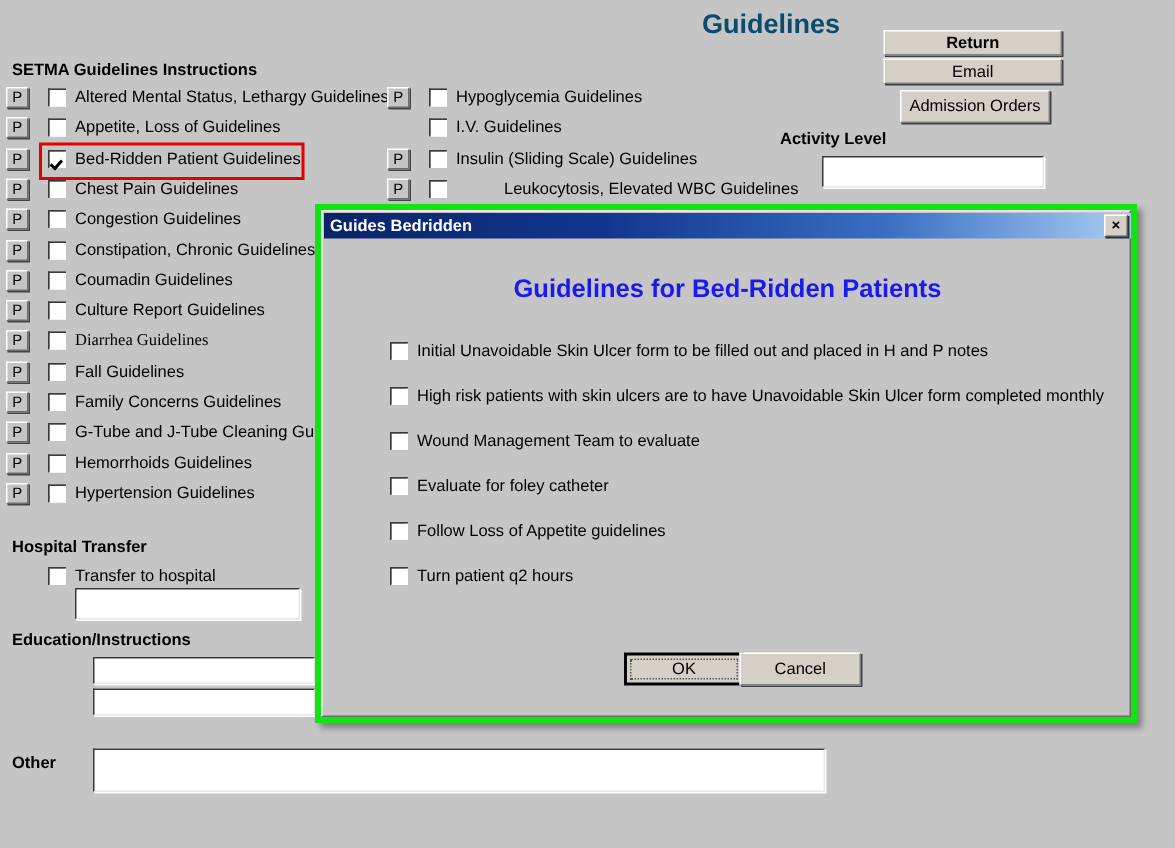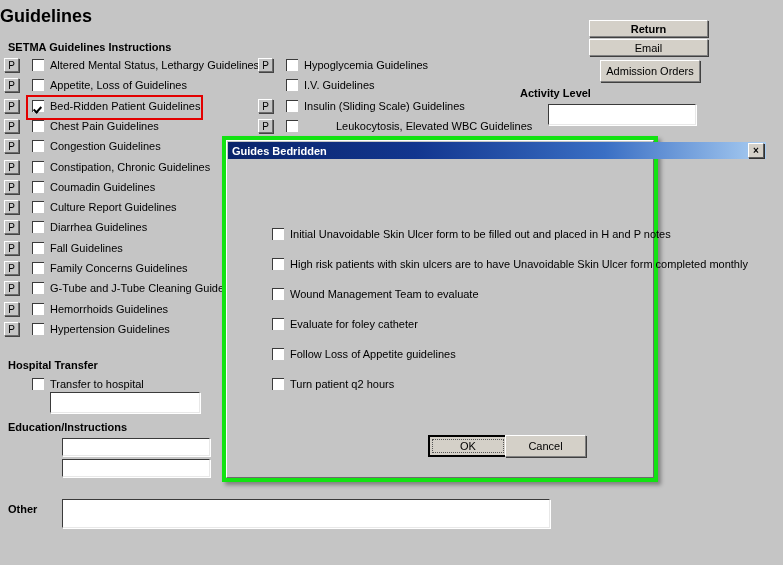--- a/index.html
+++ b/index.html
@@ -22,24 +22,24 @@
     left: 0; top: 0;
     width: 783px;
     height: 565px;
     background: #c5c5c5;
   }
 
   .page-title {
     position: absolute;
     left: 0; top: 6px;
     width: 560px;
-    text-align: left;
+    text-align: right;
     font-size: 18px;
     font-weight: bold;
-    color: #000000;
+    color: #0c4a6e;
     letter-spacing: 0px;
     font-family: "Liberation Sans", sans-serif;
   }
 
   .section-label {
     position: absolute;
     font-size: 11px;
     font-weight: bold;
     color: #000;
     white-space: nowrap;
@@ -148,23 +148,23 @@
   .redbox {
     position: absolute;
     border: 2px solid #e30000;
     box-sizing: border-box;
     pointer-events: none;
   }
 
   
   #dialog {
     position: absolute;
-    left: 222px;
+    left: 210px;
     top: 136px;
-    width: 436px;
+    width: 548px;
     height: 346px;
     border: 4px solid #12e312;
     box-sizing: border-box;
     background: #ec4899;
     box-shadow: 3px 3px 4px rgba(0,0,0,.35);
   }
   #dlg-inner {
     position: absolute;
     left: 0; top: 0; right: 0; bottom: 0;
     background: #c5c5c5;
@@ -289,21 +289,21 @@
       <div class="cbx" style="left: 32px; top: 161px;"></div>
       <div class="cb-label" style="left: 50px; top: 161px;">Constipation, Chronic Guidelines</div>
       <div class="pbtn" style="left: 4px; top: 180px;">P</div>
       <div class="cbx" style="left: 32px; top: 181px;"></div>
       <div class="cb-label" style="left: 50px; top: 181px;">Coumadin Guidelines</div>
       <div class="pbtn" style="left: 4px; top: 200px;">P</div>
       <div class="cbx" style="left: 32px; top: 201px;"></div>
       <div class="cb-label" style="left: 50px; top: 201px;">Culture Report Guidelines</div>
       <div class="pbtn" style="left: 4px; top: 220px;">P</div>
       <div class="cbx" style="left: 32px; top: 221px;"></div>
-      <div class="cb-label" style="left: 50px; top: 221px;">Diarrhea Guidelines</div>
+      <div class="cb-label" style="left: 50px; top: 221px; font-family: Liberation Serif, serif;">Diarrhea Guidelines</div>
       <div class="pbtn" style="left: 4px; top: 241px;">P</div>
       <div class="cbx" style="left: 32px; top: 242px;"></div>
       <div class="cb-label" style="left: 50px; top: 242px;">Fall Guidelines</div>
       <div class="pbtn" style="left: 4px; top: 261px;">P</div>
       <div class="cbx" style="left: 32px; top: 262px;"></div>
       <div class="cb-label" style="left: 50px; top: 262px;">Family Concerns Guidelines</div>
       <div class="pbtn" style="left: 4px; top: 281px;">P</div>
       <div class="cbx" style="left: 32px; top: 282px;"></div>
       <div class="cb-label" style="left: 50px; top: 282px;">G-Tube and J-Tube Cleaning Guidelines</div>
       <div class="pbtn" style="left: 4px; top: 302px;">P</div>
@@ -350,20 +350,21 @@
   <input class="tinput" style="left: 62px; top: 499px; width: 488px; height: 29px;" value="">
 
   <div id="dialog">
     <div id="dlg-inner">
 
       <div id="dlg-titlebar">
         <span id="dlg-title-text">Guides Bedridden</span>
         <div id="dlg-close">×</div>
       </div>
 
+      <div id="dlg-heading">Guidelines for Bed-Ridden Patients</div>
 
       <div id="dlg-items">
           <div class="dlg-cb cbx" style="top: 87px;"></div>
           <div class="dlg-cb-label" style="top: 87px;">Initial Unavoidable Skin Ulcer form to be filled out and placed in H and P notes</div>
           <div class="dlg-cb cbx" style="top: 117px;"></div>
           <div class="dlg-cb-label" style="top: 117px;">High risk patients with skin ulcers are to have Unavoidable Skin Ulcer form completed monthly</div>
           <div class="dlg-cb cbx" style="top: 147px;"></div>
           <div class="dlg-cb-label" style="top: 147px;">Wound Management Team to evaluate</div>
           <div class="dlg-cb cbx" style="top: 177px;"></div>
           <div class="dlg-cb-label" style="top: 177px;">Evaluate for foley catheter</div>

